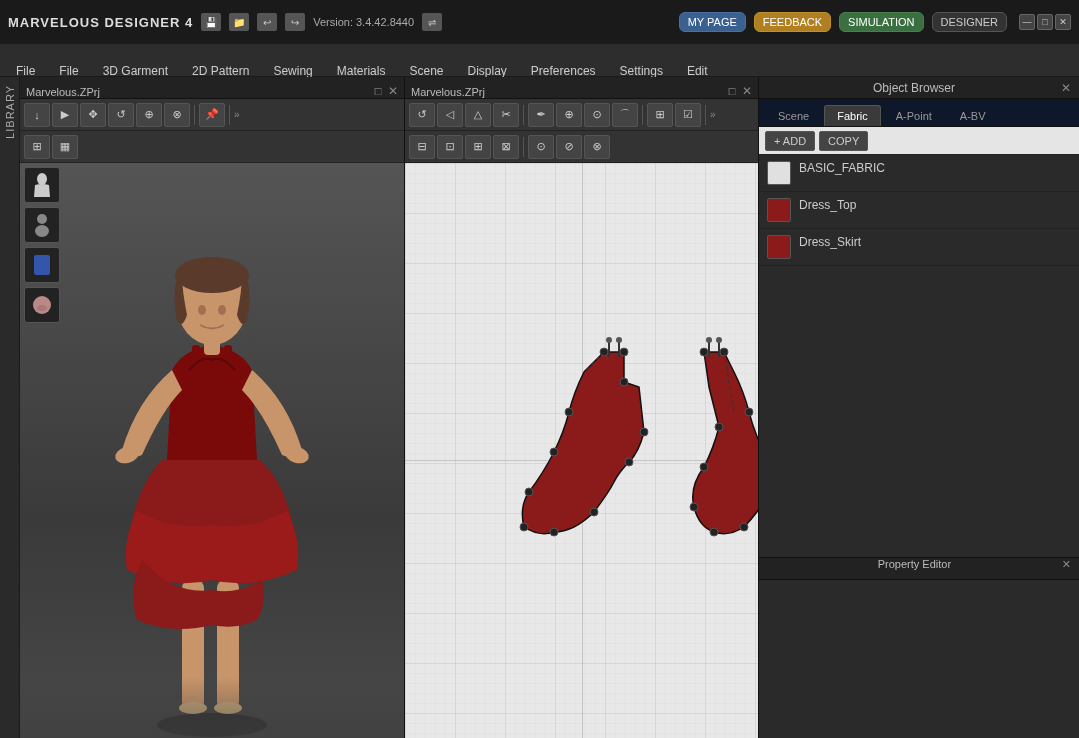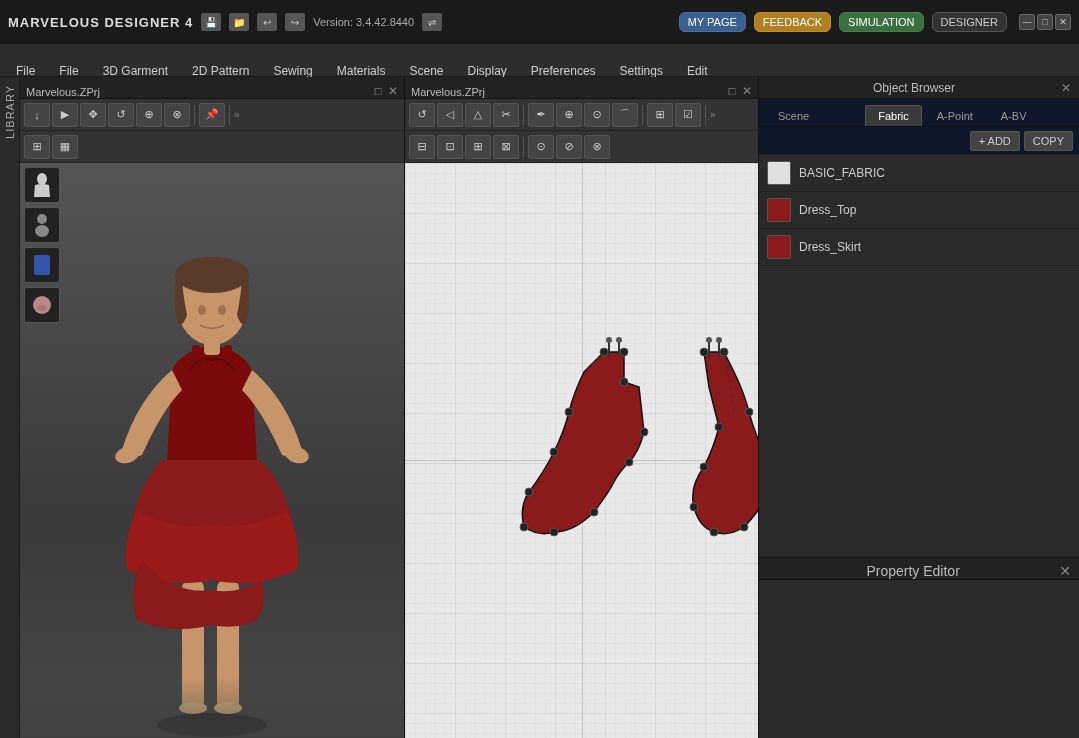--- a/index.html
+++ b/index.html
@@ -291,31 +291,30 @@
       border-top: 1px solid transparent;
       border-left: 1px solid transparent;
       border-right: 1px solid transparent;
       border-radius: 3px 3px 0 0;
       margin-right: 2px;
     }
     .obj-tab.active {
       background: #3a3a3a;
       color: #fff;
       border-color: #555;
-      margin-left: 41px;
     }
 
     
     .obj-toolbar {
-      background: #0f172a;
+      background: #e5e5e5;
       height: 28px;
       display: flex;
       align-items: center;
       padding: 0 6px;
-      justify-content: flex-end;
+      justify-content: flex-start;
       gap: 4px;
       border-bottom: 1px solid #222;
     }
     .obj-btn {
       background: #444;
       border: 1px solid #555;
       border-radius: 2px;
       color: #ccc;
       font-size: 11px;
       padding: 2px 8px;
@@ -327,21 +326,20 @@
     }
 
     
     .fabric-list {
       flex: 1;
       overflow-y: auto;
       background: #2a2a2a;
     }
     .fabric-item {
       display: flex;
-      align-items: center;
       padding: 6px 8px;
       border-bottom: 1px solid #222;
       cursor: pointer;
       gap: 8px;
     }
     .fabric-swatch {
       width: 24px;
       height: 24px;
       border: 1px solid #555;
       border-radius: 2px;
@@ -355,23 +353,23 @@
     
     .prop-editor {
       height: 200px;
       background: #2a2a2a;
       border-top: 1px solid #111;
     }
     .prop-editor-header {
       background: #222;
       height: 22px;
       display: flex;
-      align-items: flex-end;
+      align-items: flex-start;
       padding: 0 8px;
-      font-size: 14px;
+      font-size: 11px;
       color: #bbb;
       border-bottom: 1px solid #111;
     }
     .prop-editor-title { flex: 1; text-align: center; }
     .prop-editor-close { cursor: pointer; color: #888; }
 
     
     .floor-grid {
       position: absolute;
       bottom: 0;

